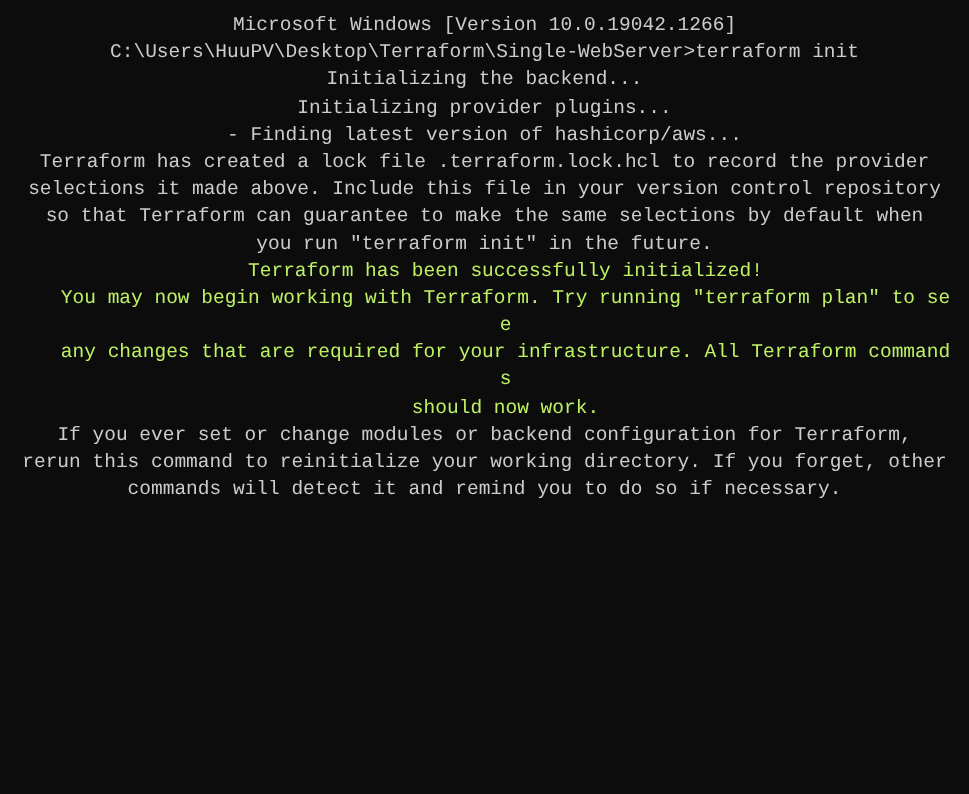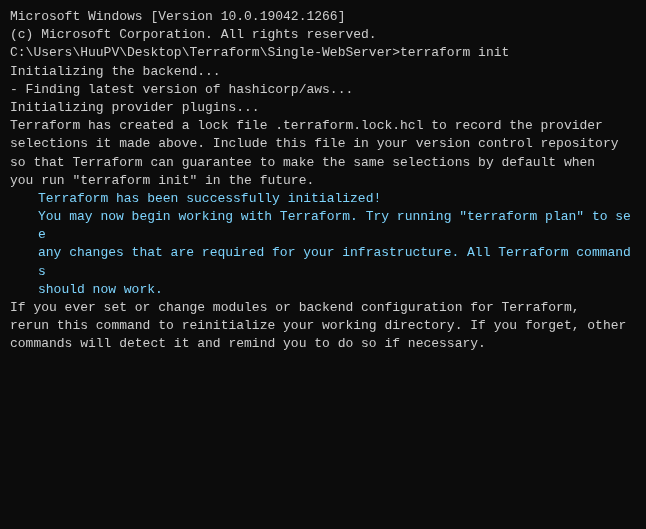--- a/index.html
+++ b/index.html
@@ -20,42 +20,42 @@
 
     .terminal {
       width: 100%;
       height: 100%;
       background-color: #0c0c0c;
       padding: 8px 10px;
       color: #cccccc;
     }
 
     .white { color: #cccccc; }
-    .green { color: #7dd3fc; margin-left: 28px; }
+    .green { color: #bef264; margin-left: 28px; }
 
     .line {
       display: block;
       white-space: pre-wrap;
       word-break: break-all;
+      text-align: center;
     }
   </style>
 </head>
 <body>
 
 <div class="terminal">
   <div id="terminal-content">
       <span class="line white">Microsoft Windows [Version 10.0.19042.1266]</span>
-      <span class="line white">(c) Microsoft Corporation. All rights reserved.</span>
       <span class="line white"></span>
       <span class="line white">C:\Users\HuuPV\Desktop\Terraform\Single-WebServer&gt;terraform init</span>
       <span class="line white"></span>
       <span class="line white">Initializing the backend...</span>
       <span class="line white"></span>
+      <span class="line white">Initializing provider plugins...</span>
       <span class="line white">- Finding latest version of hashicorp/aws...</span>
-      <span class="line white">Initializing provider plugins...</span>
       <span class="line white"></span>
       <span class="line white">Terraform has created a lock file .terraform.lock.hcl to record the provider
 selections it made above. Include this file in your version control repository
 so that Terraform can guarantee to make the same selections by default when
 you run "terraform init" in the future.</span>
       <span class="line white"></span>
       <span class="line green">Terraform has been successfully initialized!</span>
       <span class="line white"></span>
       <span class="line green">You may now begin working with Terraform. Try running "terraform plan" to see
 any changes that are required for your infrastructure. All Terraform commands

